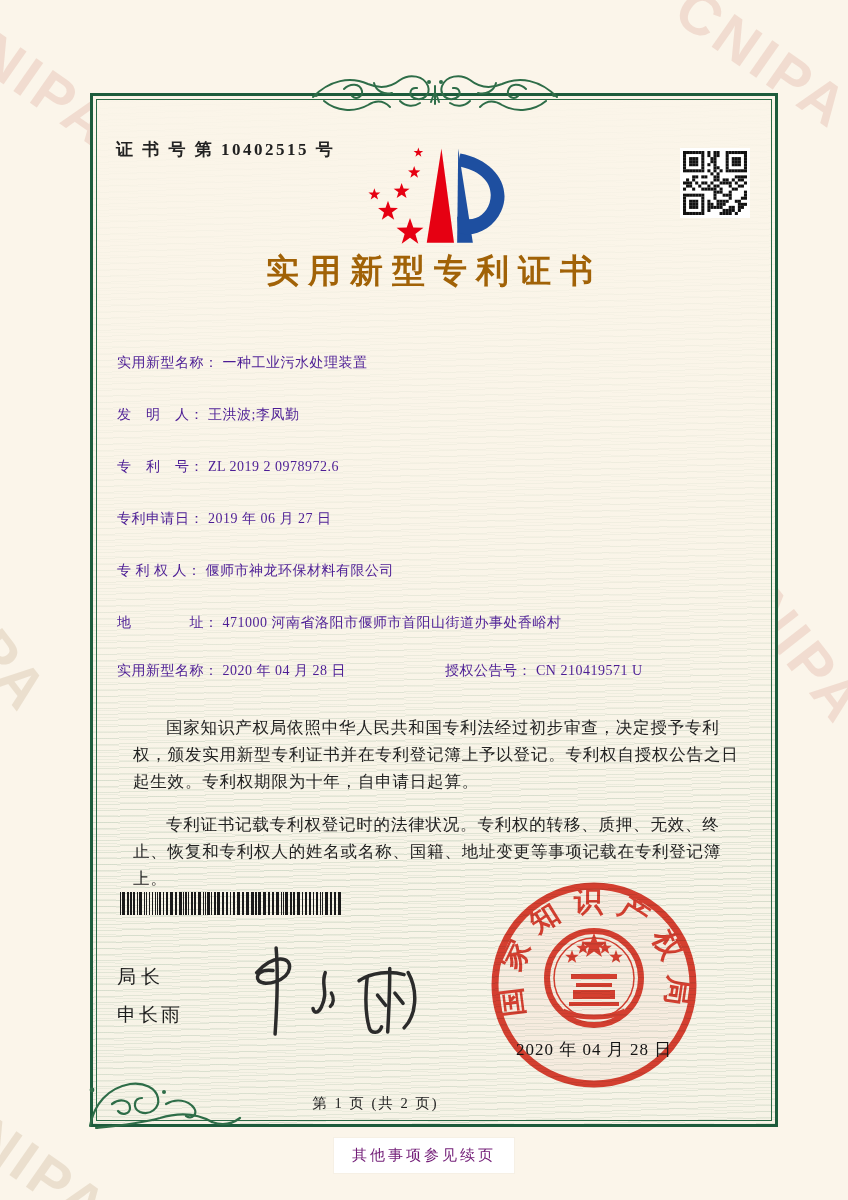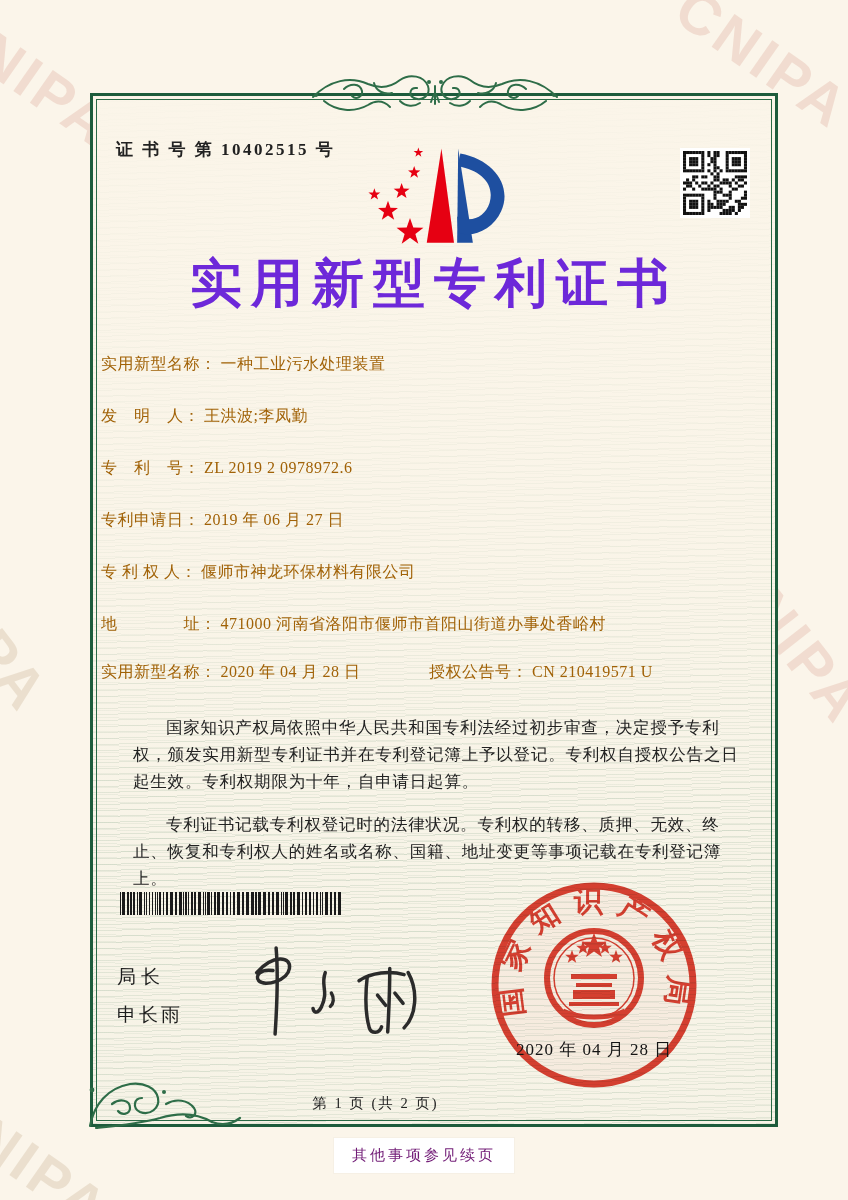--- a/index.html
+++ b/index.html
@@ -21,23 +21,23 @@
                            rgba(250,246,236,0) 1px, rgba(250,246,236,0) 6px),
            repeating-linear-gradient(182deg, rgba(128,163,133,0.18) 0px, rgba(128,163,133,0.18) 1px,
                            rgba(250,246,236,0) 1px, rgba(250,246,236,0) 7px);
          background-color:#f7f3e6;}
   .frame-inner{position:absolute;inset:3px;border:1px solid #2a6a46;}
   
   .cert-no{position:absolute;left:116px;top:138px;font-size:17px;letter-spacing:2.5px;color:#222;font-weight:bold;}
   .qr{position:absolute;left:680px;top:148px;width:70px;height:70px;background:#fff;padding:3px;box-sizing:border-box;}
   .logo{position:absolute;left:352px;top:140px;width:160px;height:110px;}
   .title{position:absolute;left:90px;top:249px;width:688px;text-align:center;
-         font-size:52px;font-weight:bold;letter-spacing:9px;color:#6d28d9;}
-  
-  .row{position:absolute;left:101px;font-size:16px;letter-spacing:0.5px;color:#a16207;white-space:nowrap;}
+         font-size:33px;font-weight:bold;letter-spacing:9px;color:#a16207;}
+  
+  .row{position:absolute;left:117px;font-size:14px;letter-spacing:0.5px;color:#4c1d95;white-space:nowrap;}
   .row .lab{display:inline-block;}
   .row .val{margin-left:4px;}
   .grant-no{position:absolute;left:328px;}
   
   .body-text{position:absolute;left:117px;top:698px;width:650px;font-size:16.5px;
              line-height:27px;letter-spacing:0.8px;color:#222;}
   .body-text p{margin:16px;text-indent:2em;}
   
   .barcode{position:absolute;left:120px;top:892px;width:224px;height:23px;}
   

